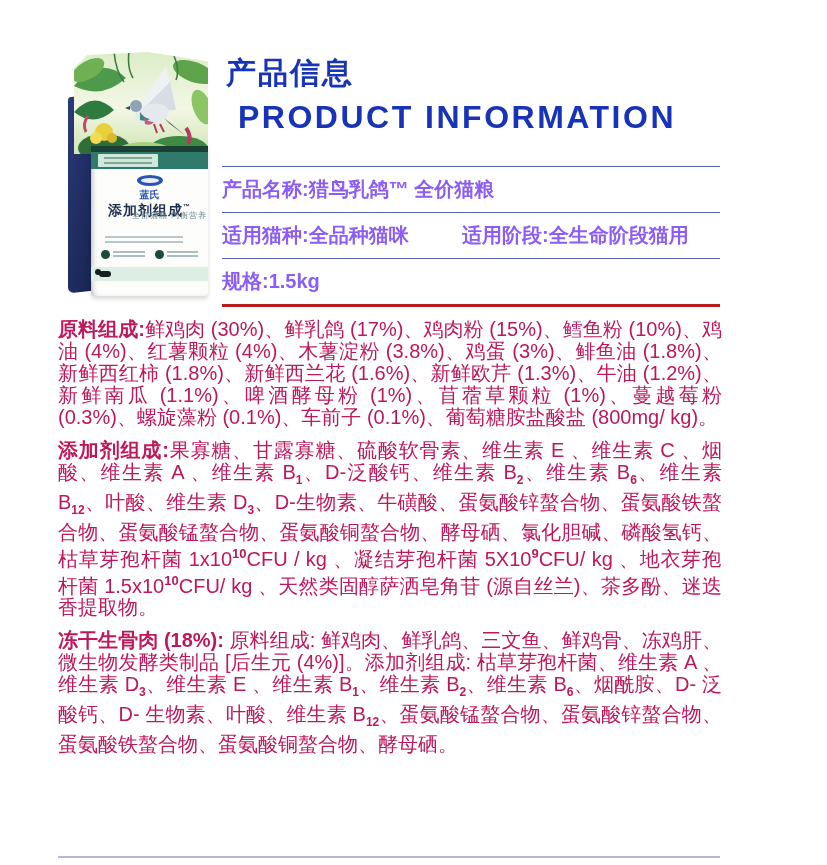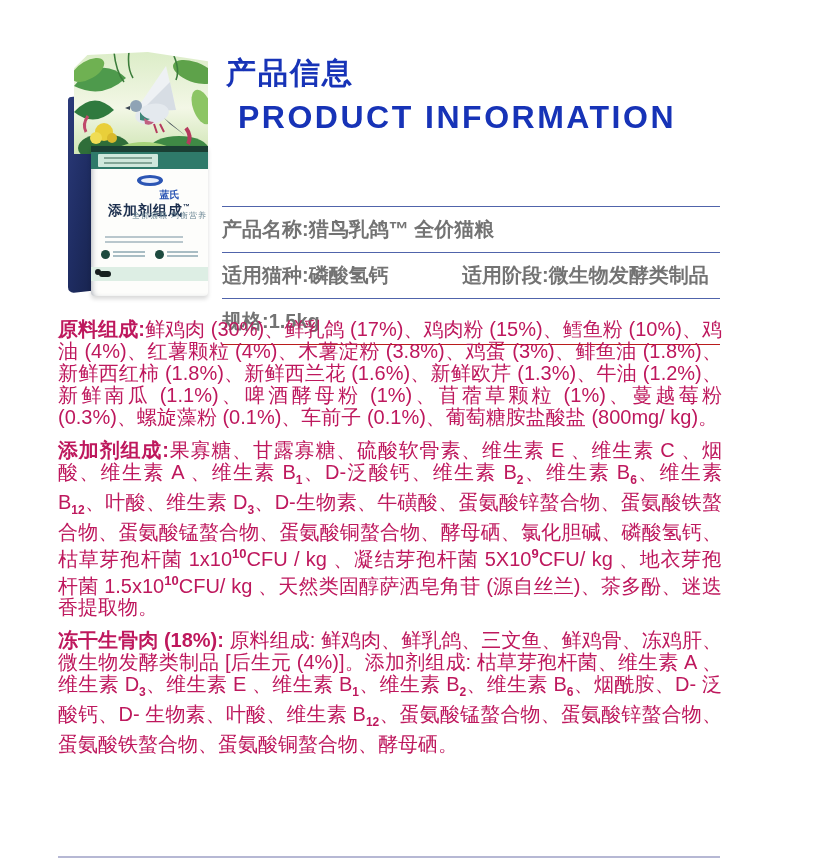--- a/index.html
+++ b/index.html
@@ -6,23 +6,23 @@
   .page{position:relative;width:827px;height:865px;background:#ffffff;overflow:hidden;
         font-family:"Liberation Sans","DejaVu Sans",sans-serif;}
 
   
   .title-zh{position:absolute;left:226px;top:53px;font-size:30px;font-weight:800;
             color:#1733b7;letter-spacing:2px;}
   .title-en{position:absolute;left:224px;top:99px;font-size:32px;font-weight:800;
             color:#1733b7;letter-spacing:2.5px;margin-left:14px;}
 
   
-  .spec-table{position:absolute;left:222px;top:166px;width:498px;color:#737373;margin-top:40px;}
+  .spec-table{position:absolute;left:222px;top:166px;width:498px;color:#8b5cf6;}
   .spec-row{display:flex;align-items:center;height:45px;border-top:1px solid #5064ab;}
-  .spec-row:last-child{border-bottom:1px solid #b91c1c;gap:12px;}
+  .spec-row:last-child{border-bottom:3px solid #b91c1c;gap:12px;}
   .spec-cell{font-size:20px;font-weight:700;white-space:nowrap;}
   .spec-cell.c0{width:240px;flex:0 0 auto;}
   .spec-cell.wide{width:auto;}
 
   
   .paras{position:absolute;left:58px;top:318px;width:664px;}
   .body-para{margin:0 0 11px 0;font-size:20px;line-height:22px;color:#be185d;
              text-align:justify;font-weight:500;}
   .body-para .b{font-weight:800;}
   .body-para sub{font-size:12px;font-weight:600;}
@@ -42,21 +42,21 @@
             border-radius:0 0 4px 4px;}
   .strip-dark{position:absolute;left:0;top:0;width:100%;height:6px;background:#1a3f33;}
   .strip-teal{position:absolute;left:0;top:6px;width:100%;height:17px;background:#2f7a6a;}
   .mint-box{position:absolute;left:7px;top:2px;width:60px;height:13px;background:#cfe8dc;border-radius:1px;}
   .mint-box i{display:block;height:2px;margin:3px 6px 0 6px;background:#46705f;opacity:.55;}
   .logo-mark{position:absolute;left:50%;top:29px;transform:translateX(-50%);width:26px;height:11px;
              background:#2b55b4;border-radius:50%;}
   .logo-mark::after{content:"";position:absolute;left:4px;top:3px;width:18px;height:5px;
              background:#e8eefb;border-radius:50%;}
   .brand-txt{position:absolute;left:0;top:42px;width:100%;text-align:center;font-size:10px;
-             font-weight:700;color:#2b55b4;padding-left:20px;}
+             font-weight:700;color:#2b55b4;}
   .prod-name{position:absolute;left:0;top:56px;width:100%;text-align:center;font-size:14px;
              font-weight:800;color:#1c2f4e;letter-spacing:1px;}
   .prod-name sup{font-size:7px;}
   .prod-sub{position:absolute;left:0;top:64px;width:100%;text-align:center;font-size:8px;
             color:#64808f;letter-spacing:1px;padding-left:20px;}
   .fine-lines{position:absolute;left:14px;top:90px;width:78px;}
   .fine-lines i{display:block;height:2px;margin-bottom:3px;background:#b9c7cd;}
   .badges{position:absolute;left:10px;top:103px;width:97px;display:flex;gap:10px;}
   .badge{display:flex;align-items:center;gap:3px;flex:1;}
   .badge .dot{width:9px;height:9px;border-radius:50%;background:#1d4a3e;flex:0 0 auto;}
@@ -151,22 +151,22 @@
   </div>
 
   <div class="title-zh">产品信息</div>
   <div class="title-en">PRODUCT INFORMATION</div>
 
   <div class="spec-table">
       <div class="spec-row">
         <div class="spec-cell wide">产品名称:猎鸟乳鸽™ 全价猫粮</div>
       </div>
       <div class="spec-row">
-        <div class="spec-cell c0">适用猫种:磷酸氢钙</div>
-        <div class="spec-cell c1">适用阶段:微生物发酵类制品</div>
+        <div class="spec-cell c0">适用猫种:全品种猫咪</div>
+        <div class="spec-cell c1">适用阶段:全生命阶段猫用</div>
       </div>
       <div class="spec-row">
         <div class="spec-cell c0">规格:1.5kg</div>
       </div>
     </div>
 
   <div class="paras">
       <p class="body-para"><span class="b">原料组成:</span><span>鲜鸡肉 (30%)、鲜乳鸽 (17%)、鸡肉粉 (15%)、鳕鱼粉 (10%)、鸡油 (4%)、红薯颗粒 (4%)、木薯淀粉 (3.8%)、鸡蛋 (3%)、鲱鱼油 (1.8%)、新鲜西红柿 (1.8%)、新鲜西兰花 (1.6%)、新鲜欧芹 (1.3%)、牛油 (1.2%)、新鲜南瓜 (1.1%)、啤酒酵母粉 (1%)、苜蓿草颗粒 (1%)、蔓越莓粉 (0.3%)、螺旋藻粉 (0.1%)、车前子 (0.1%)、葡萄糖胺盐酸盐 (800mg/ kg)。</span></p>
       <p class="body-para"><span class="b">添加剂组成:</span><span>果寡糖、甘露寡糖、硫酸软骨素、维生素 E 、维生素 C 、烟酸、维生素 A 、维生素 B</span><sub>1</sub><span>、D-泛酸钙、维生素 B</span><sub>2</sub><span>、维生素 B</span><sub>6</sub><span>、维生素 B</span><sub>12</sub><span>、叶酸、维生素 D</span><sub>3</sub><span>、D-生物素、牛磺酸、蛋氨酸锌螯合物、蛋氨酸铁螯合物、蛋氨酸锰螯合物、蛋氨酸铜螯合物、酵母硒、氯化胆碱、磷酸氢钙、枯草芽孢杆菌 1x10</span><sup>10</sup><span>CFU / kg 、凝结芽孢杆菌 5X10</span><sup>9</sup><span>CFU/ kg 、地衣芽孢杆菌 1.5x10</span><sup>10</sup><span>CFU/ kg 、天然类固醇萨洒皂角苷 (源自丝兰)、茶多酚、迷迭香提取物。</span></p>
       <p class="body-para"><span class="b">冻干生骨肉 (18%):</span><span> 原料组成: 鲜鸡肉、鲜乳鸽、三文鱼、鲜鸡骨、冻鸡肝、微生物发酵类制品 [后生元 (4%)]。添加剂组成: 枯草芽孢杆菌、维生素 A 、维生素 D</span><sub>3</sub><span>、维生素 E 、维生素 B</span><sub>1</sub><span>、维生素 B</span><sub>2</sub><span>、维生素 B</span><sub>6</sub><span>、烟酰胺、D- 泛酸钙、D- 生物素、叶酸、维生素 B</span><sub>12</sub><span>、蛋氨酸锰螯合物、蛋氨酸锌螯合物、蛋氨酸铁螯合物、蛋氨酸铜螯合物、酵母硒。</span></p>

